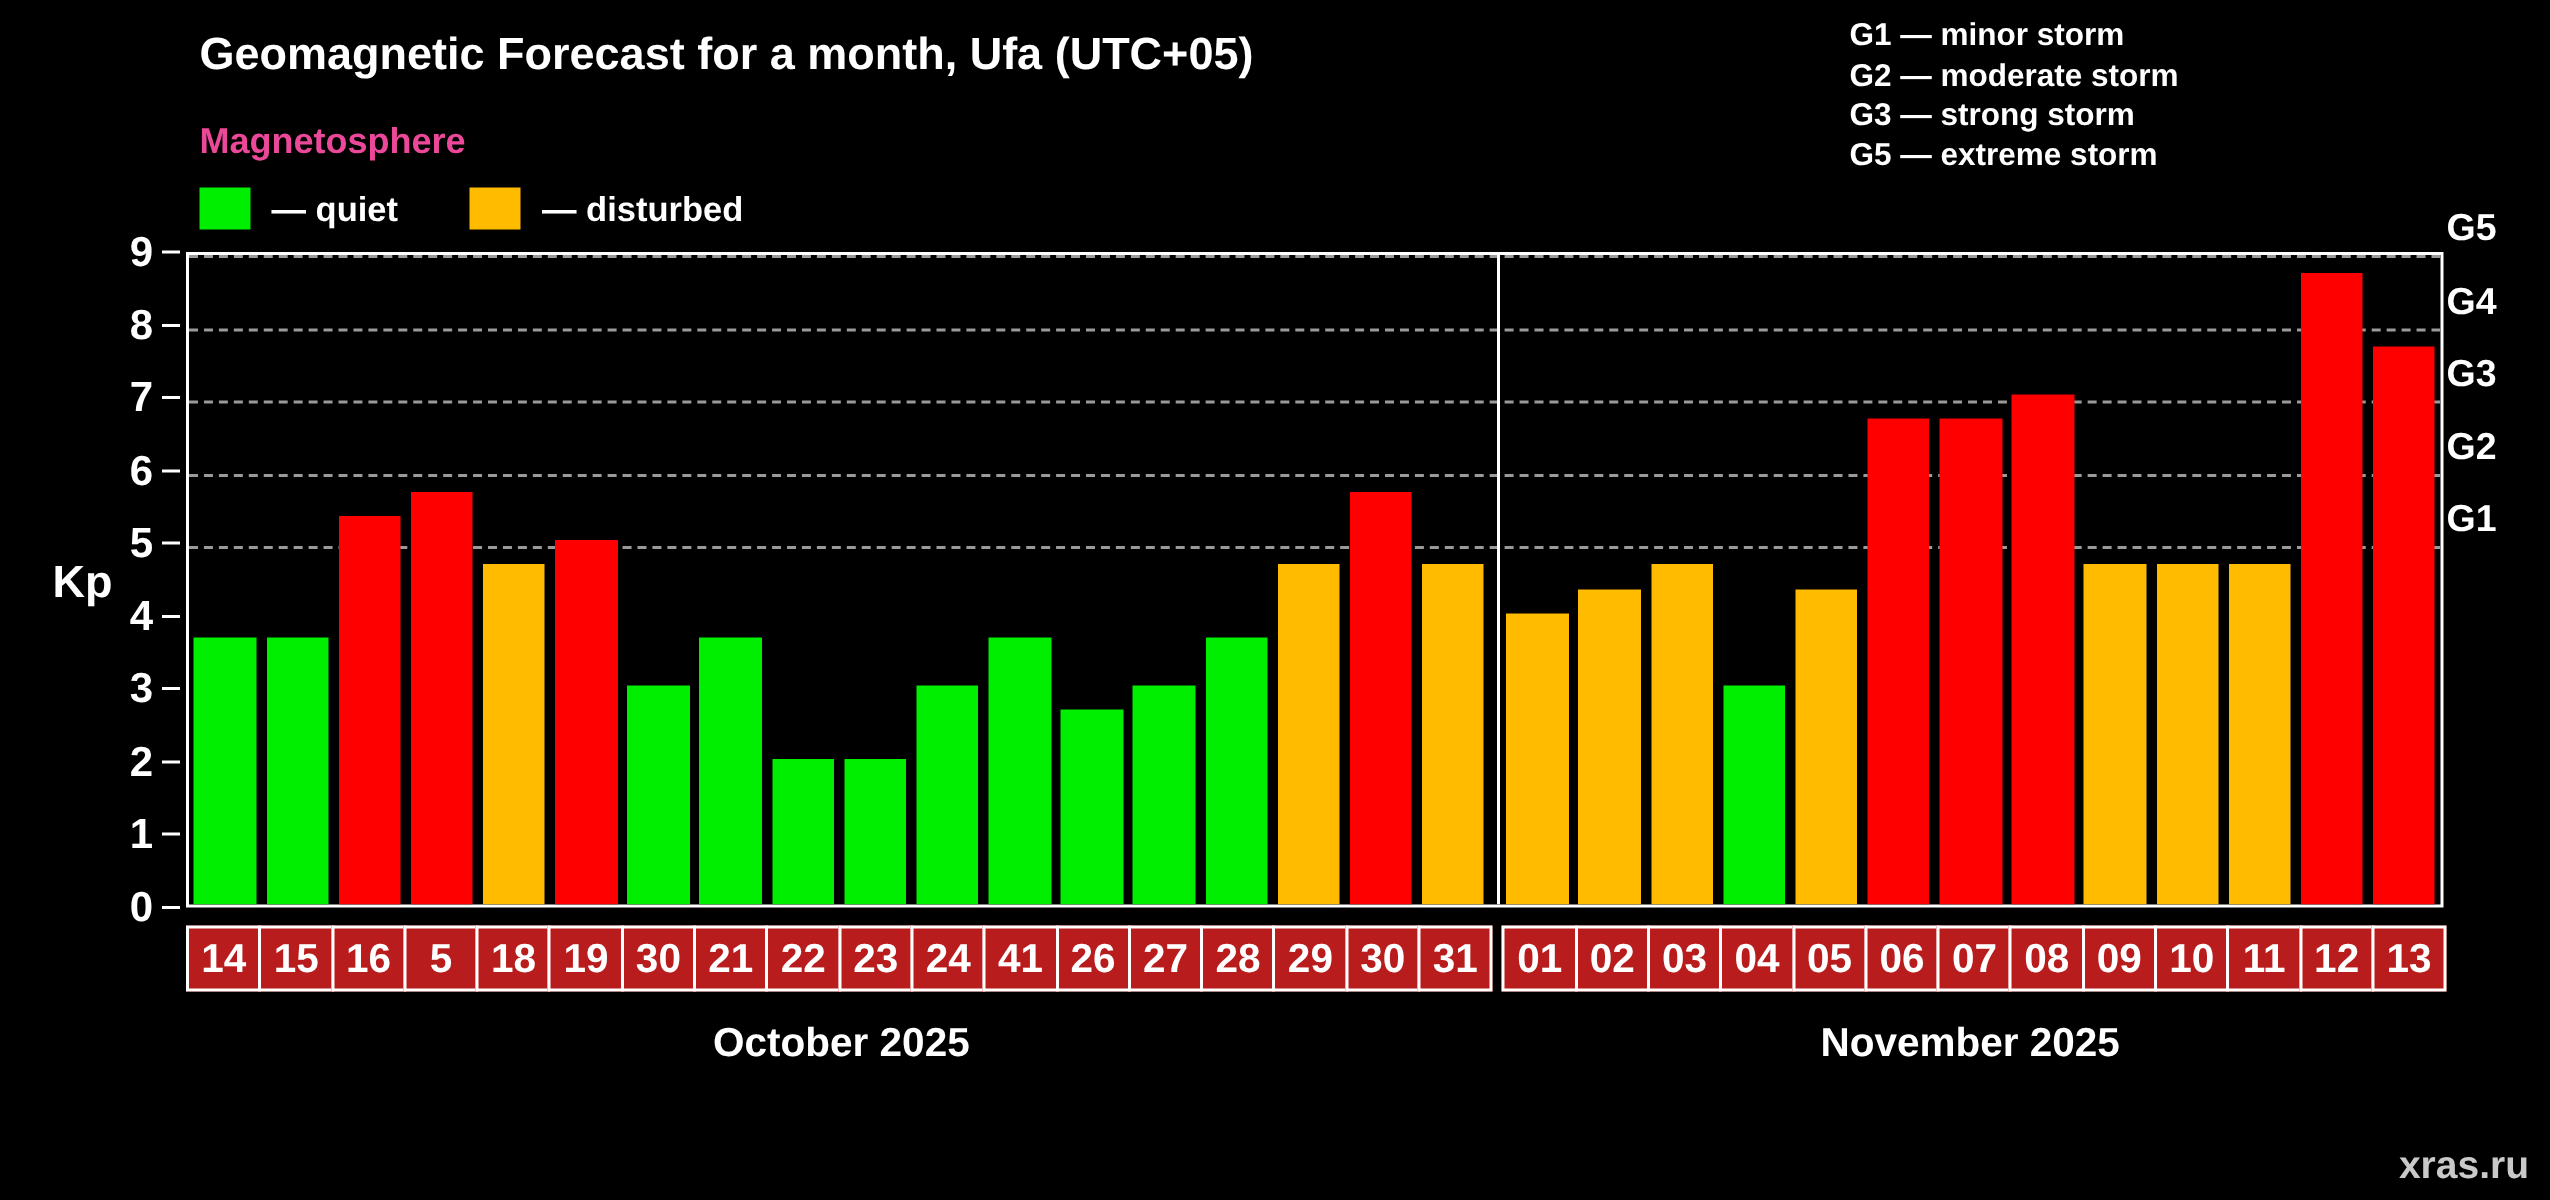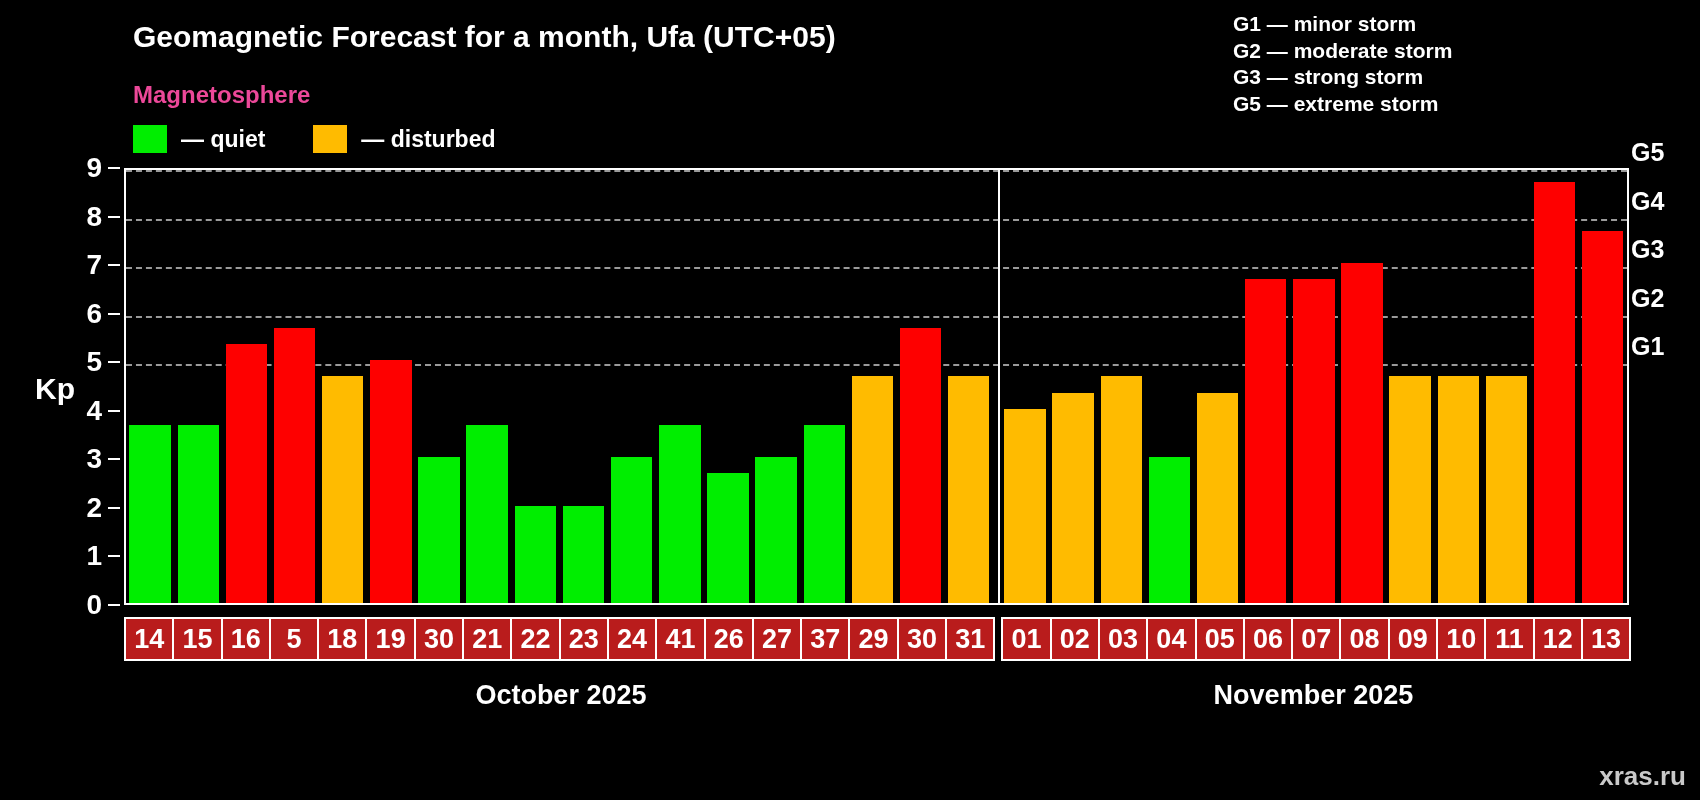--- a/index.html
+++ b/index.html
@@ -318,21 +318,21 @@
       <div class="date-cell">18</div>
       <div class="date-cell">19</div>
       <div class="date-cell">30</div>
       <div class="date-cell">21</div>
       <div class="date-cell">22</div>
       <div class="date-cell">23</div>
       <div class="date-cell">24</div>
       <div class="date-cell">41</div>
       <div class="date-cell">26</div>
       <div class="date-cell">27</div>
-      <div class="date-cell">37</div>
+      <div class="date-cell">28</div>
       <div class="date-cell">29</div>
       <div class="date-cell">30</div>
       <div class="date-cell">31</div>
       <div class="date-cell month-start">01</div>
       <div class="date-cell">02</div>
       <div class="date-cell">03</div>
       <div class="date-cell">04</div>
       <div class="date-cell">05</div>
       <div class="date-cell">06</div>
       <div class="date-cell">07</div>

